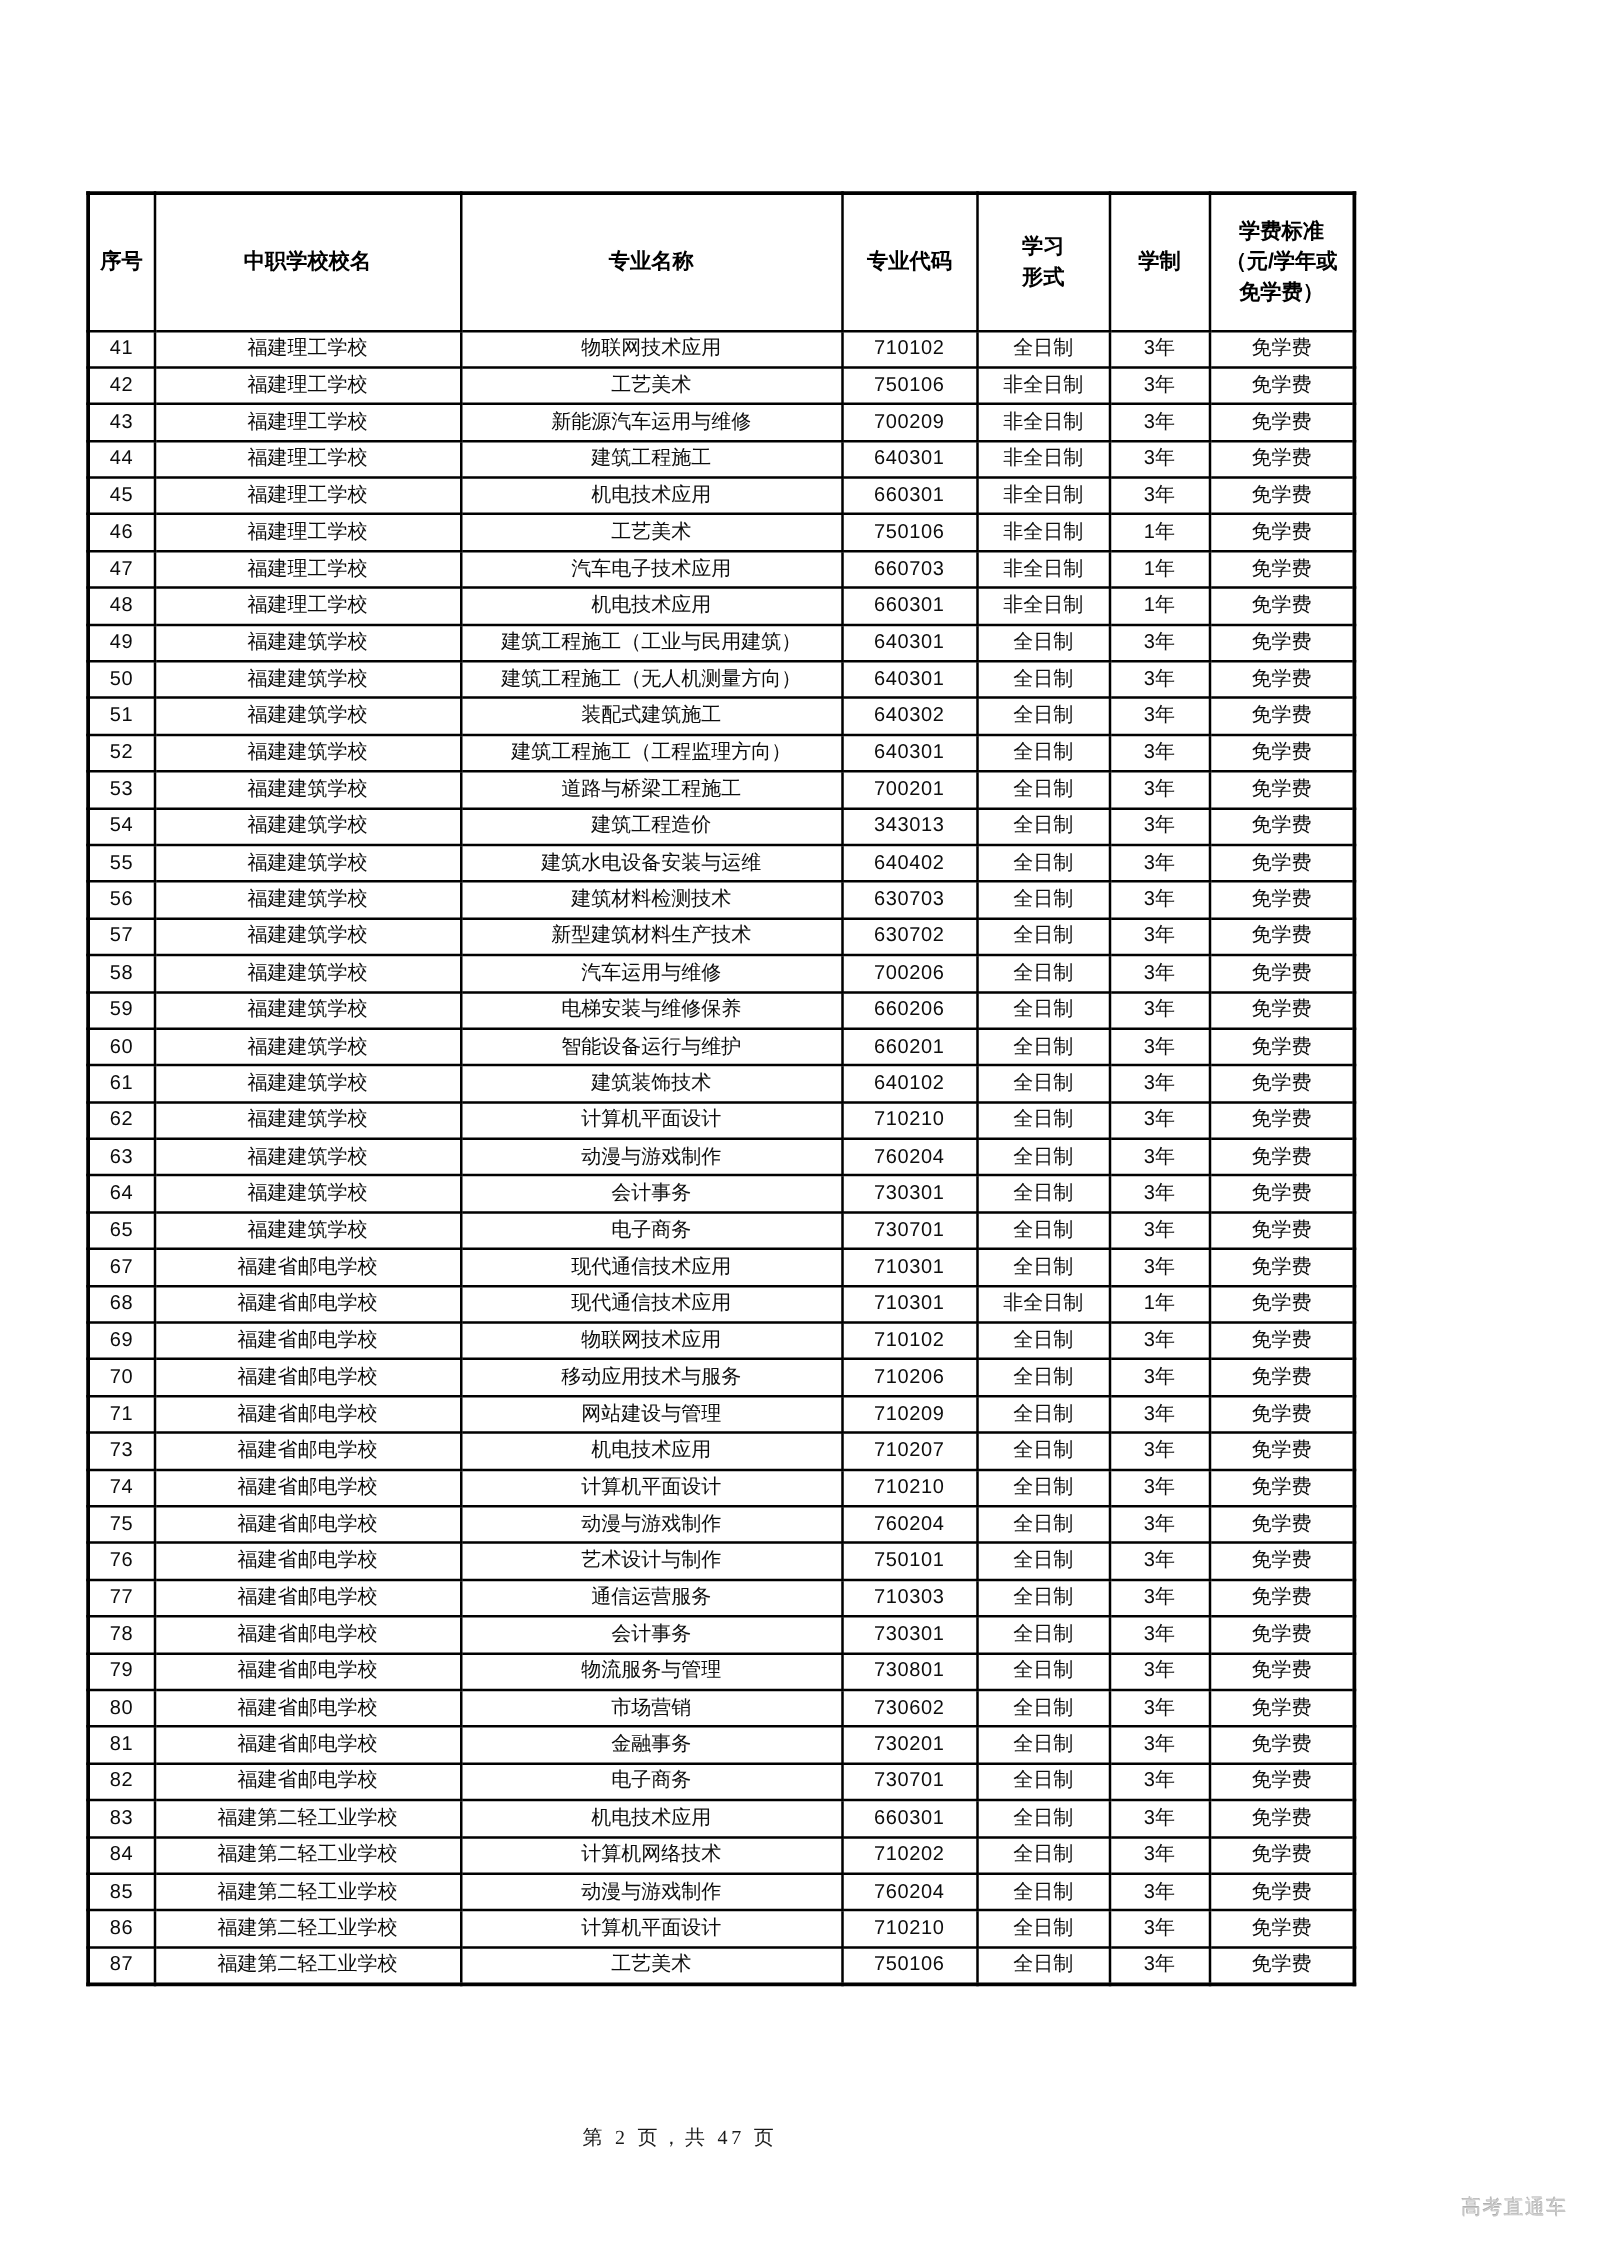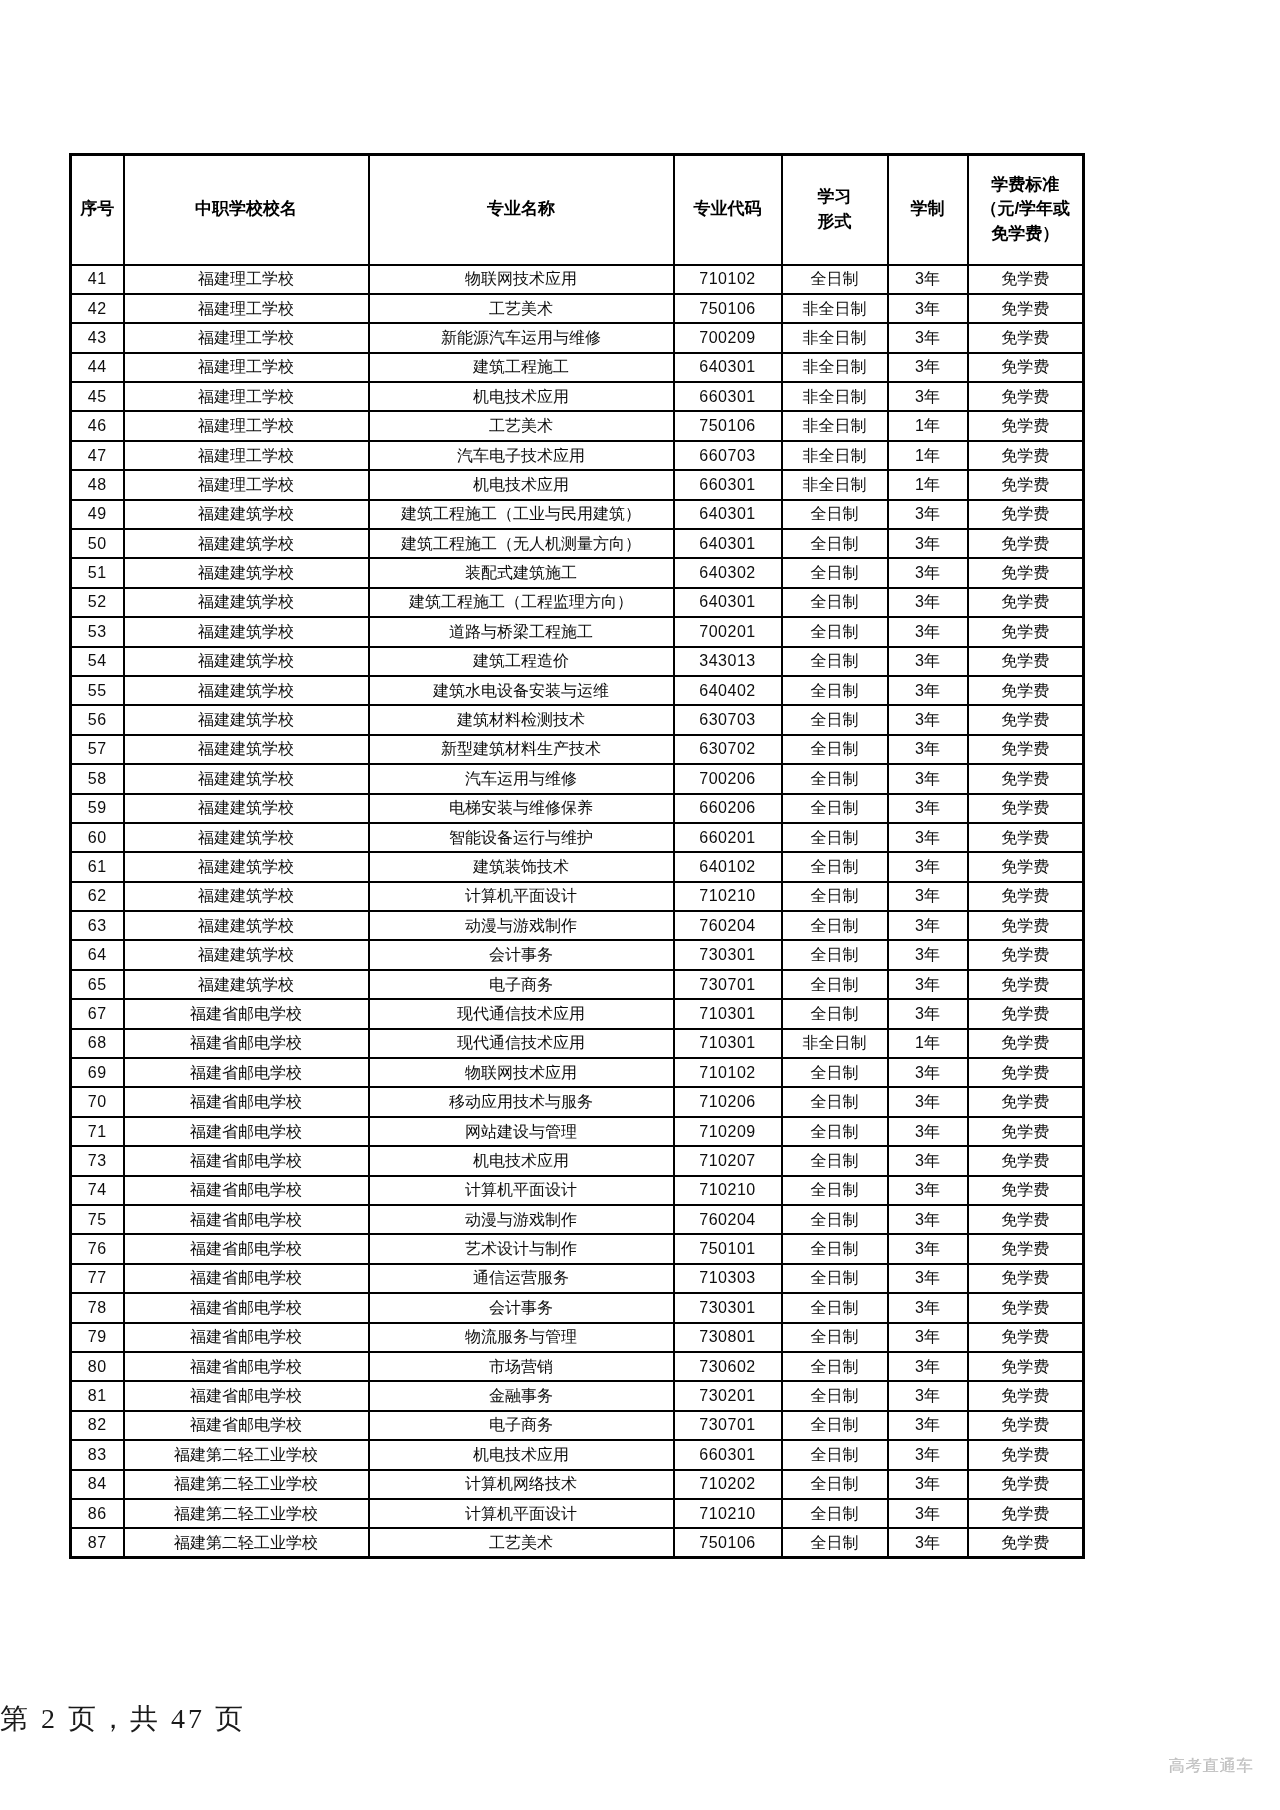--- a/index.html
+++ b/index.html
@@ -46,22 +46,23 @@
   .doc-table td.cell-no,
   .doc-table td.cell-code {
     font-family: "Liberation Sans", sans-serif;
     letter-spacing: 0.5px;
   }
   .page-footer {
     position: absolute;
     left: 0;
     top: 1700px;
     width: 1088px;
+    text-align: center;
     font-family: "Liberation Serif", serif;
-    font-size: 28px;
+    font-size: 16px;
     letter-spacing: 3px;
     color: #1a1a1a;
   }
   .watermark {
     position: absolute;
     right: 26px;
     top: 1756px;
     font-size: 16px;
     color: #c6c6c6;
     letter-spacing: 1px;
@@ -468,20 +469,29 @@
       <tr>
         <td class="cell-no">84</td>
         <td class="cell-school">福建第二轻工业学校</td>
         <td class="cell-major">计算机网络技术</td>
         <td class="cell-code">710202</td>
         <td class="cell-form">全日制</td>
         <td class="cell-duration">3年</td>
         <td class="cell-tuition">免学费</td>
       </tr>
       <tr>
+        <td class="cell-no">85</td>
+        <td class="cell-school">福建第二轻工业学校</td>
+        <td class="cell-major">动漫与游戏制作</td>
+        <td class="cell-code">760204</td>
+        <td class="cell-form">全日制</td>
+        <td class="cell-duration">3年</td>
+        <td class="cell-tuition">免学费</td>
+      </tr>
+      <tr>
         <td class="cell-no">86</td>
         <td class="cell-school">福建第二轻工业学校</td>
         <td class="cell-major">计算机平面设计</td>
         <td class="cell-code">710210</td>
         <td class="cell-form">全日制</td>
         <td class="cell-duration">3年</td>
         <td class="cell-tuition">免学费</td>
       </tr>
       <tr>
         <td class="cell-no">87</td>

